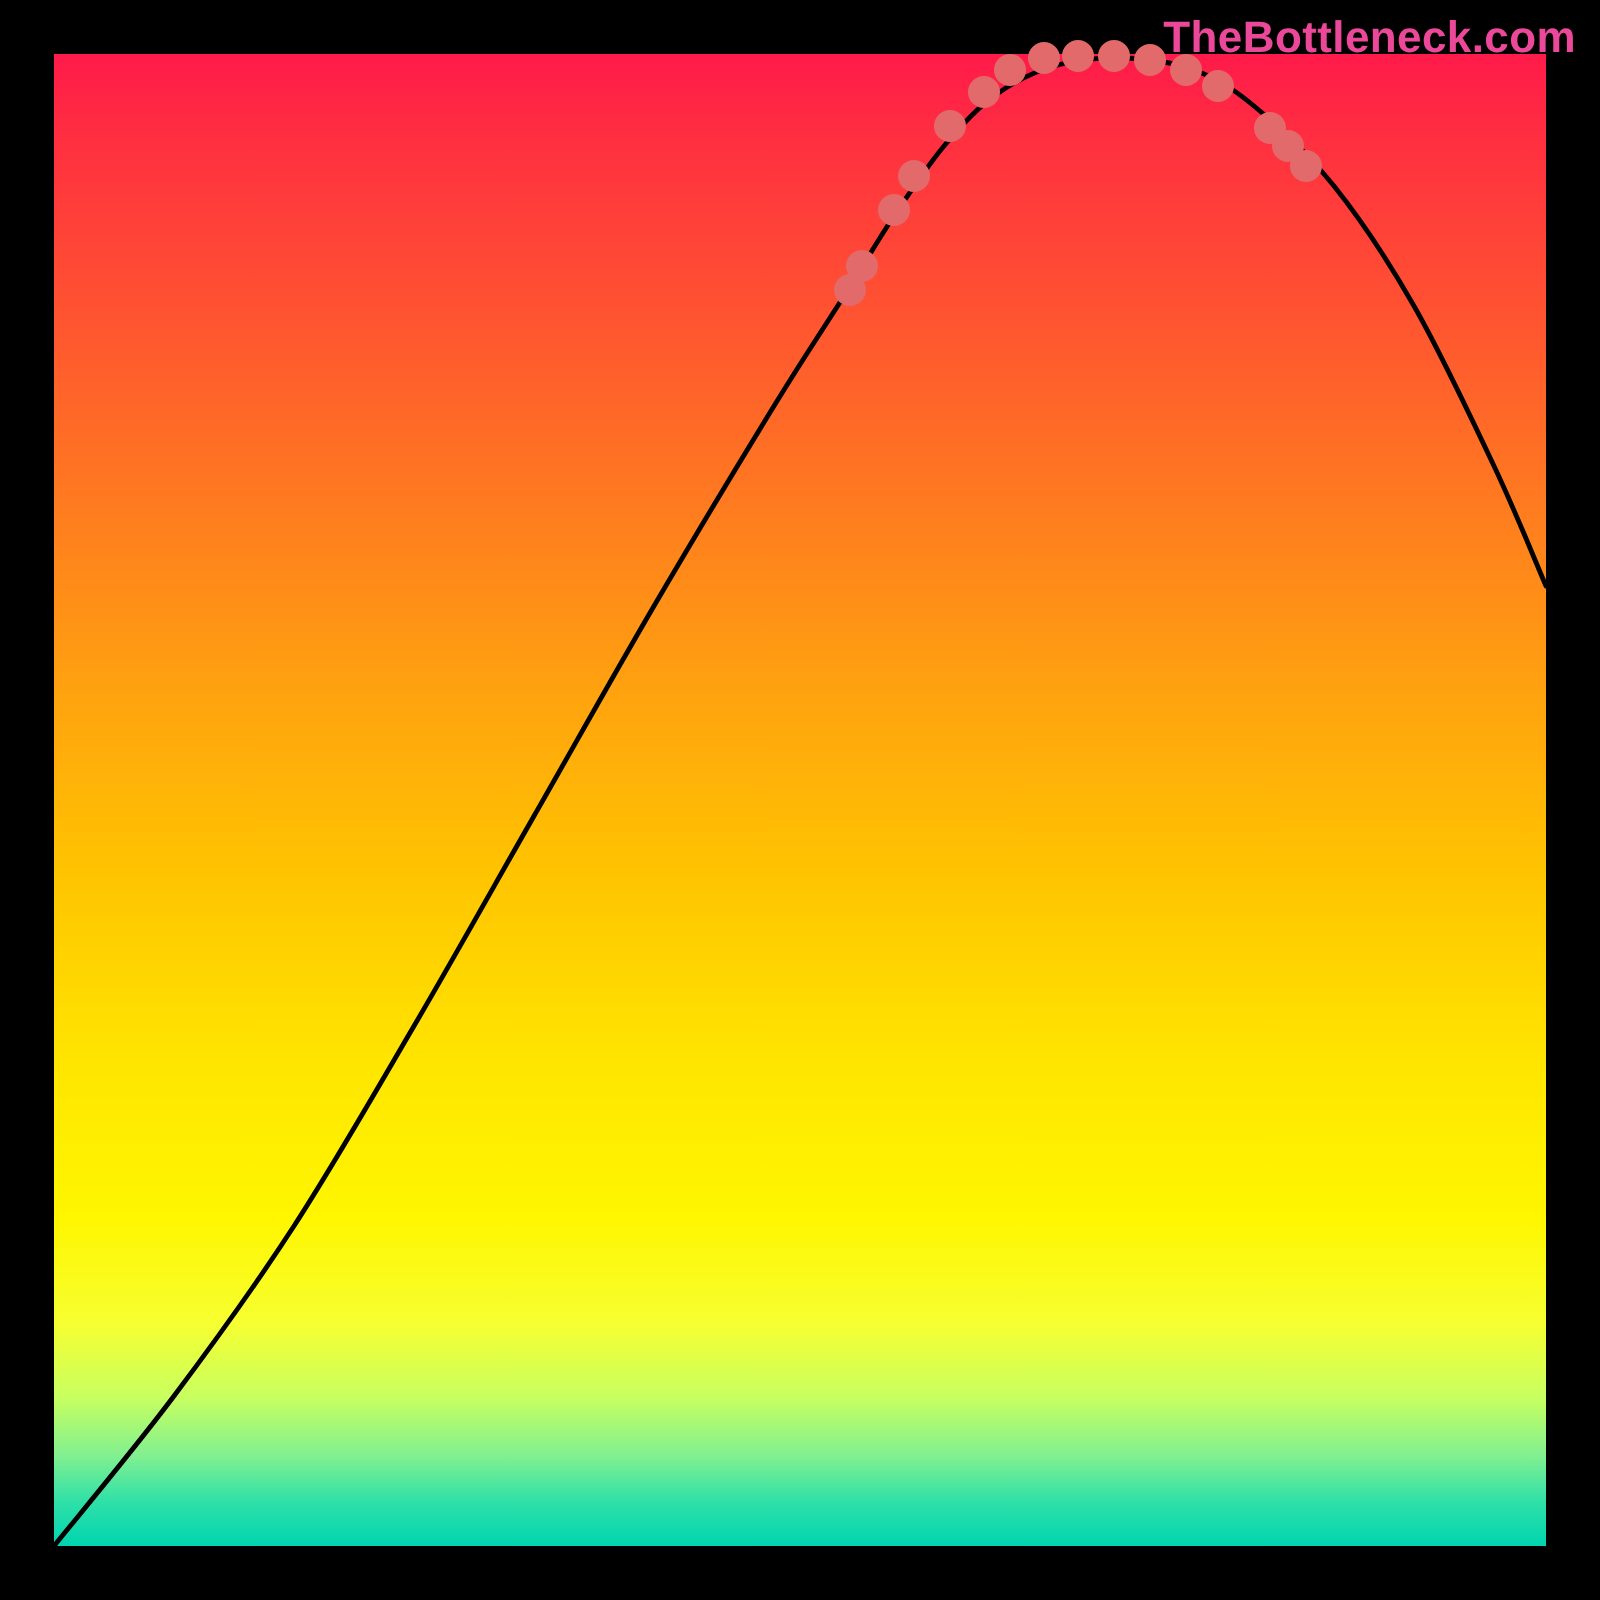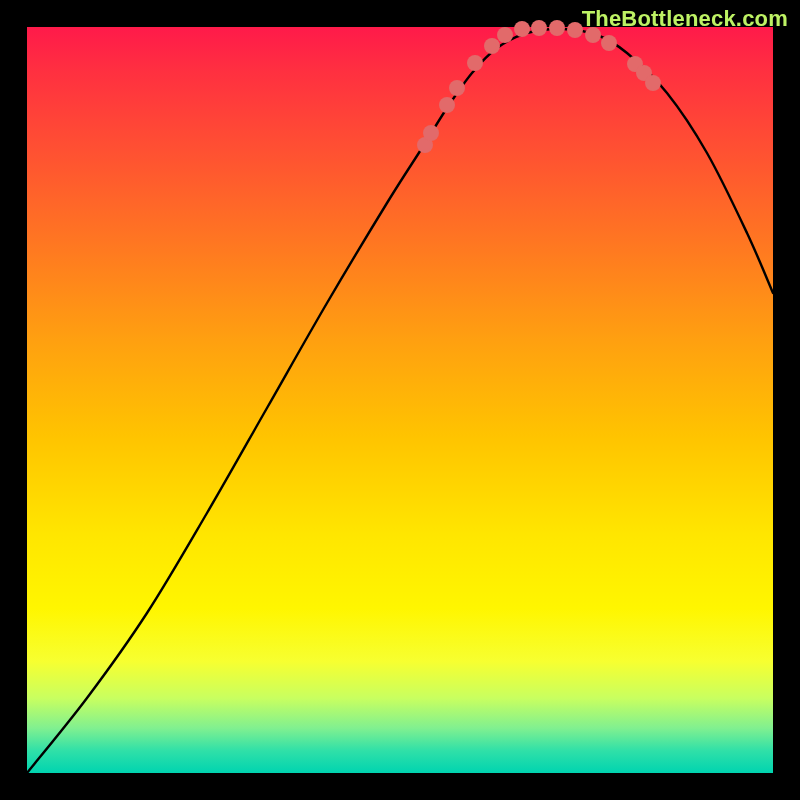--- a/index.html
+++ b/index.html
@@ -29,21 +29,21 @@
       #f7ff30 85%,
       #c8ff60 90%,
       #80f090 94%,
       #30e0a8 97%,
       #00d4b0 100%);
   }
   .watermark {
     position: absolute;
     top: 6px;
     right: 12px;
-    color: #bef264;
+    color: #ec4899;
     font-size: 22px;
     font-weight: 600;
     letter-spacing: 0.2px;
   }
   svg.curve {
     position: absolute;
     left: 27px;
     top: 27px;
     width: 746px;
     height: 746px;

